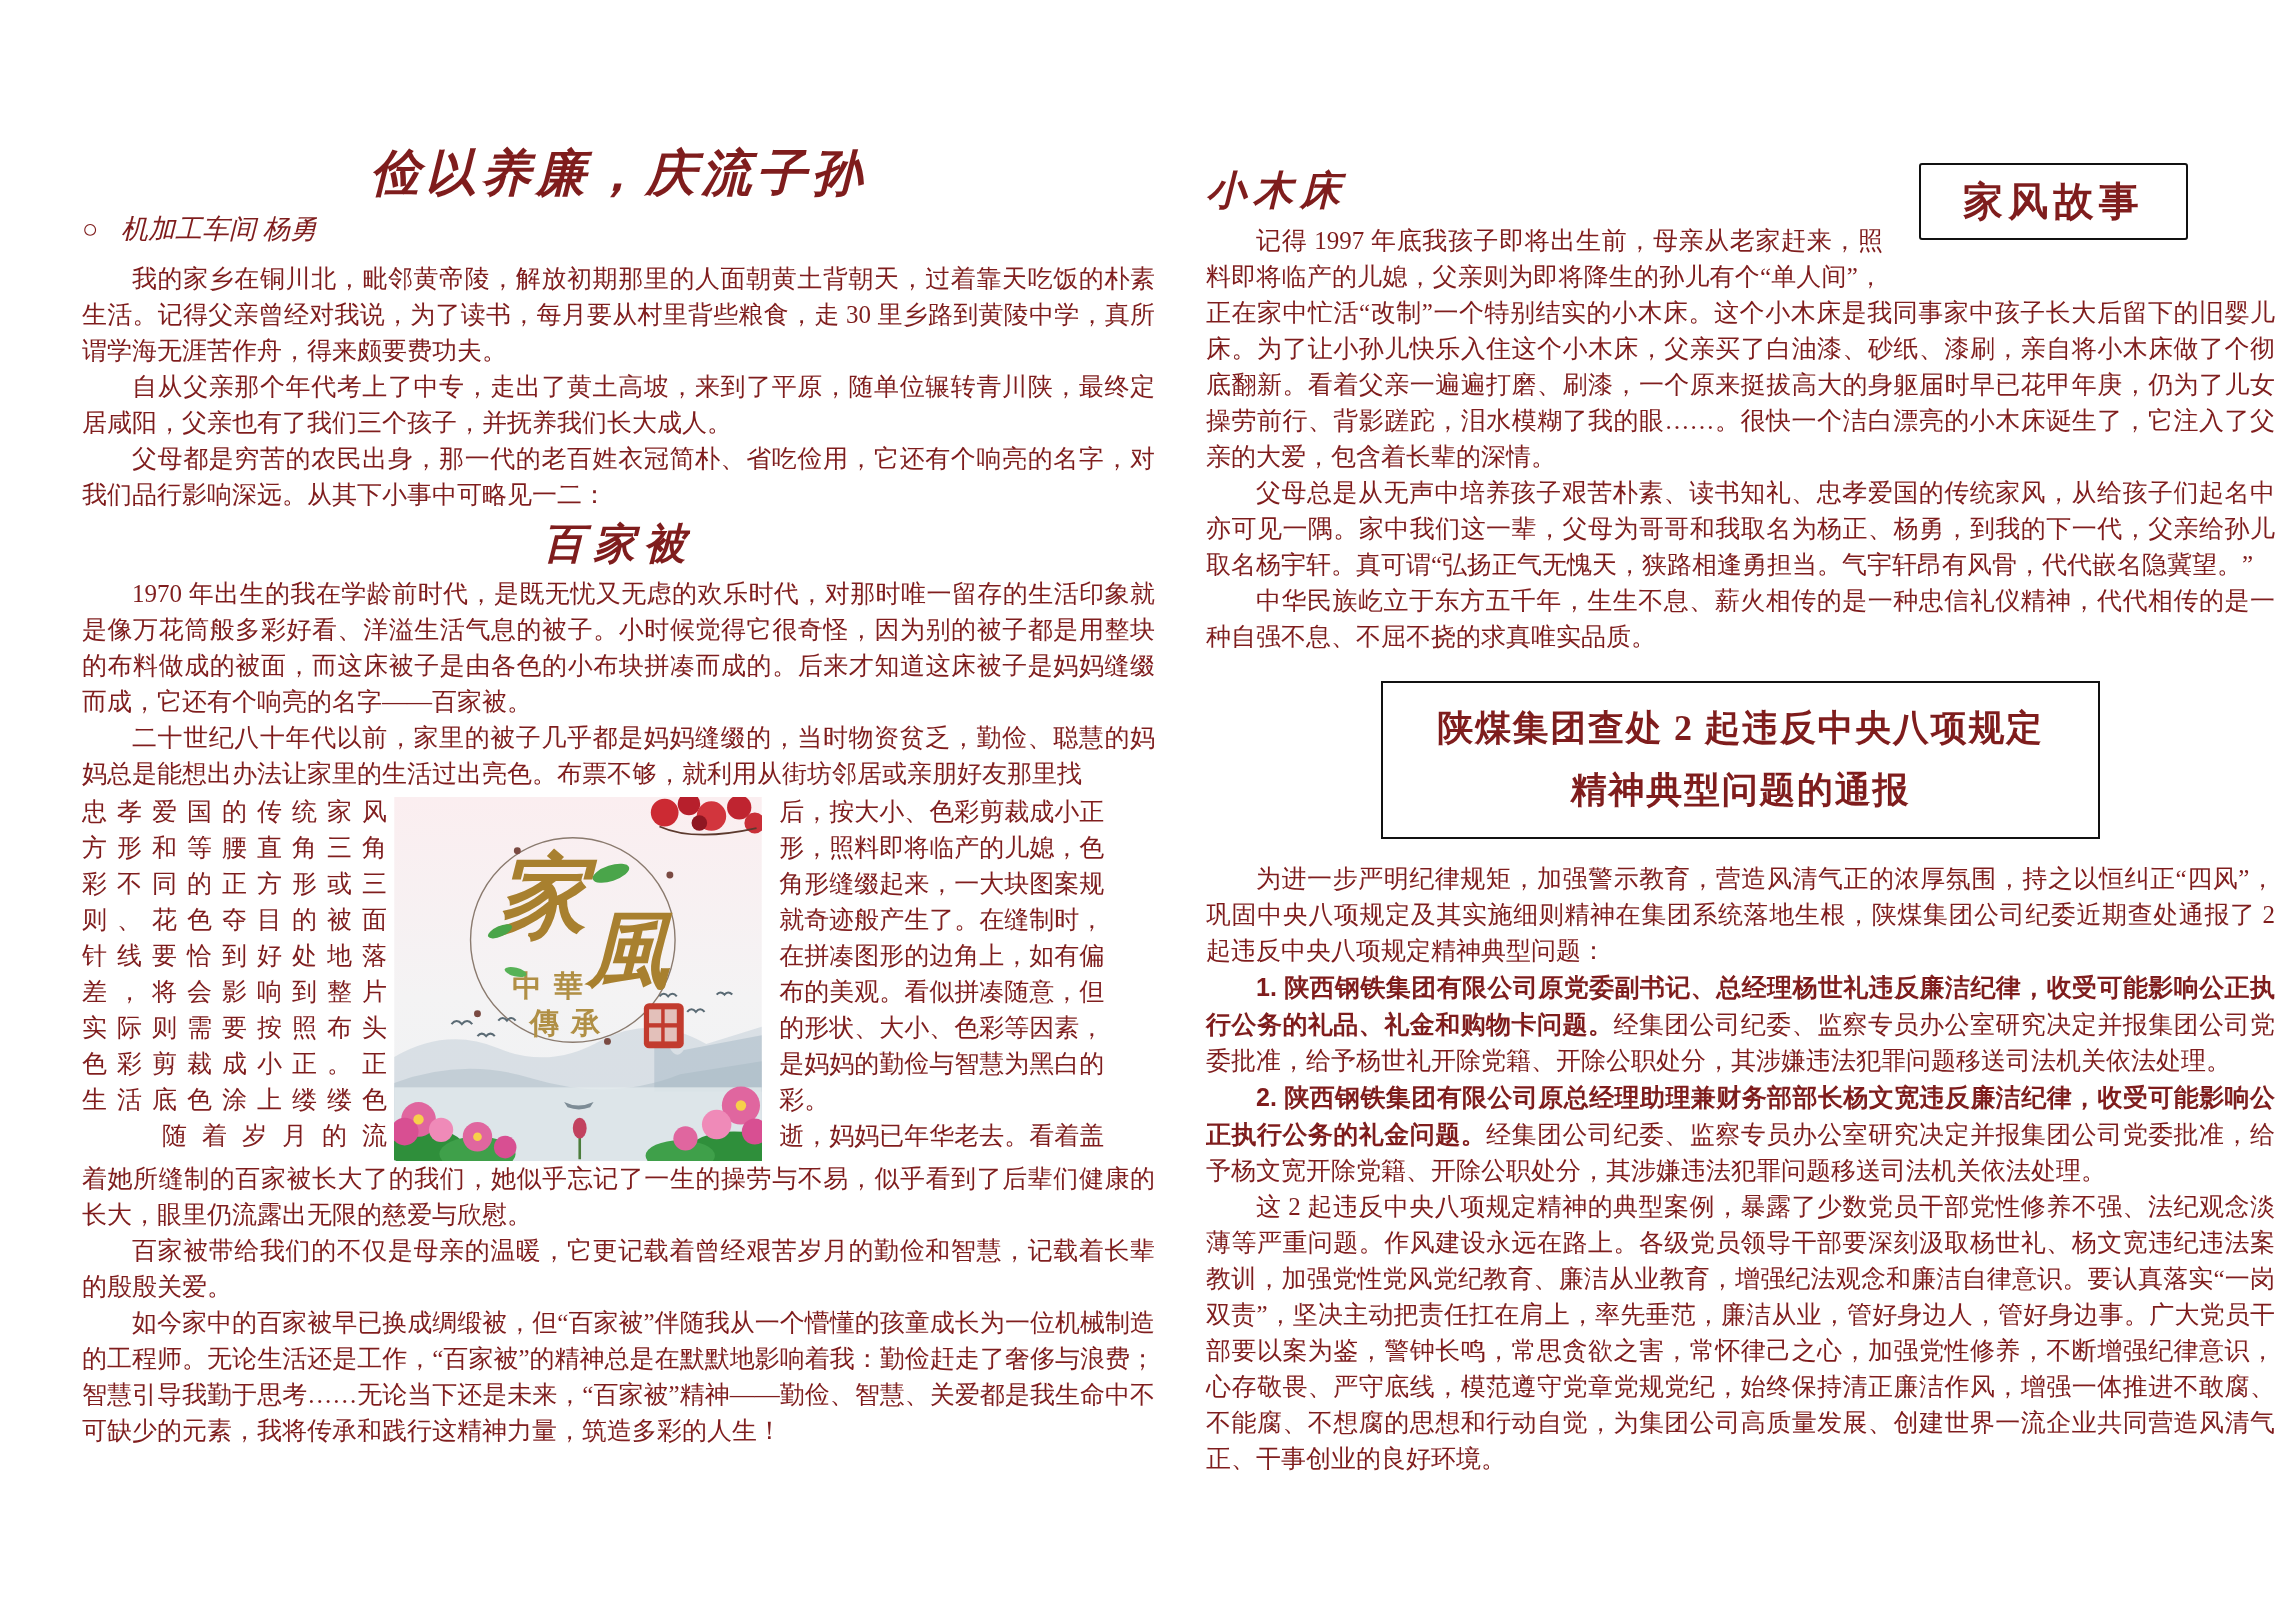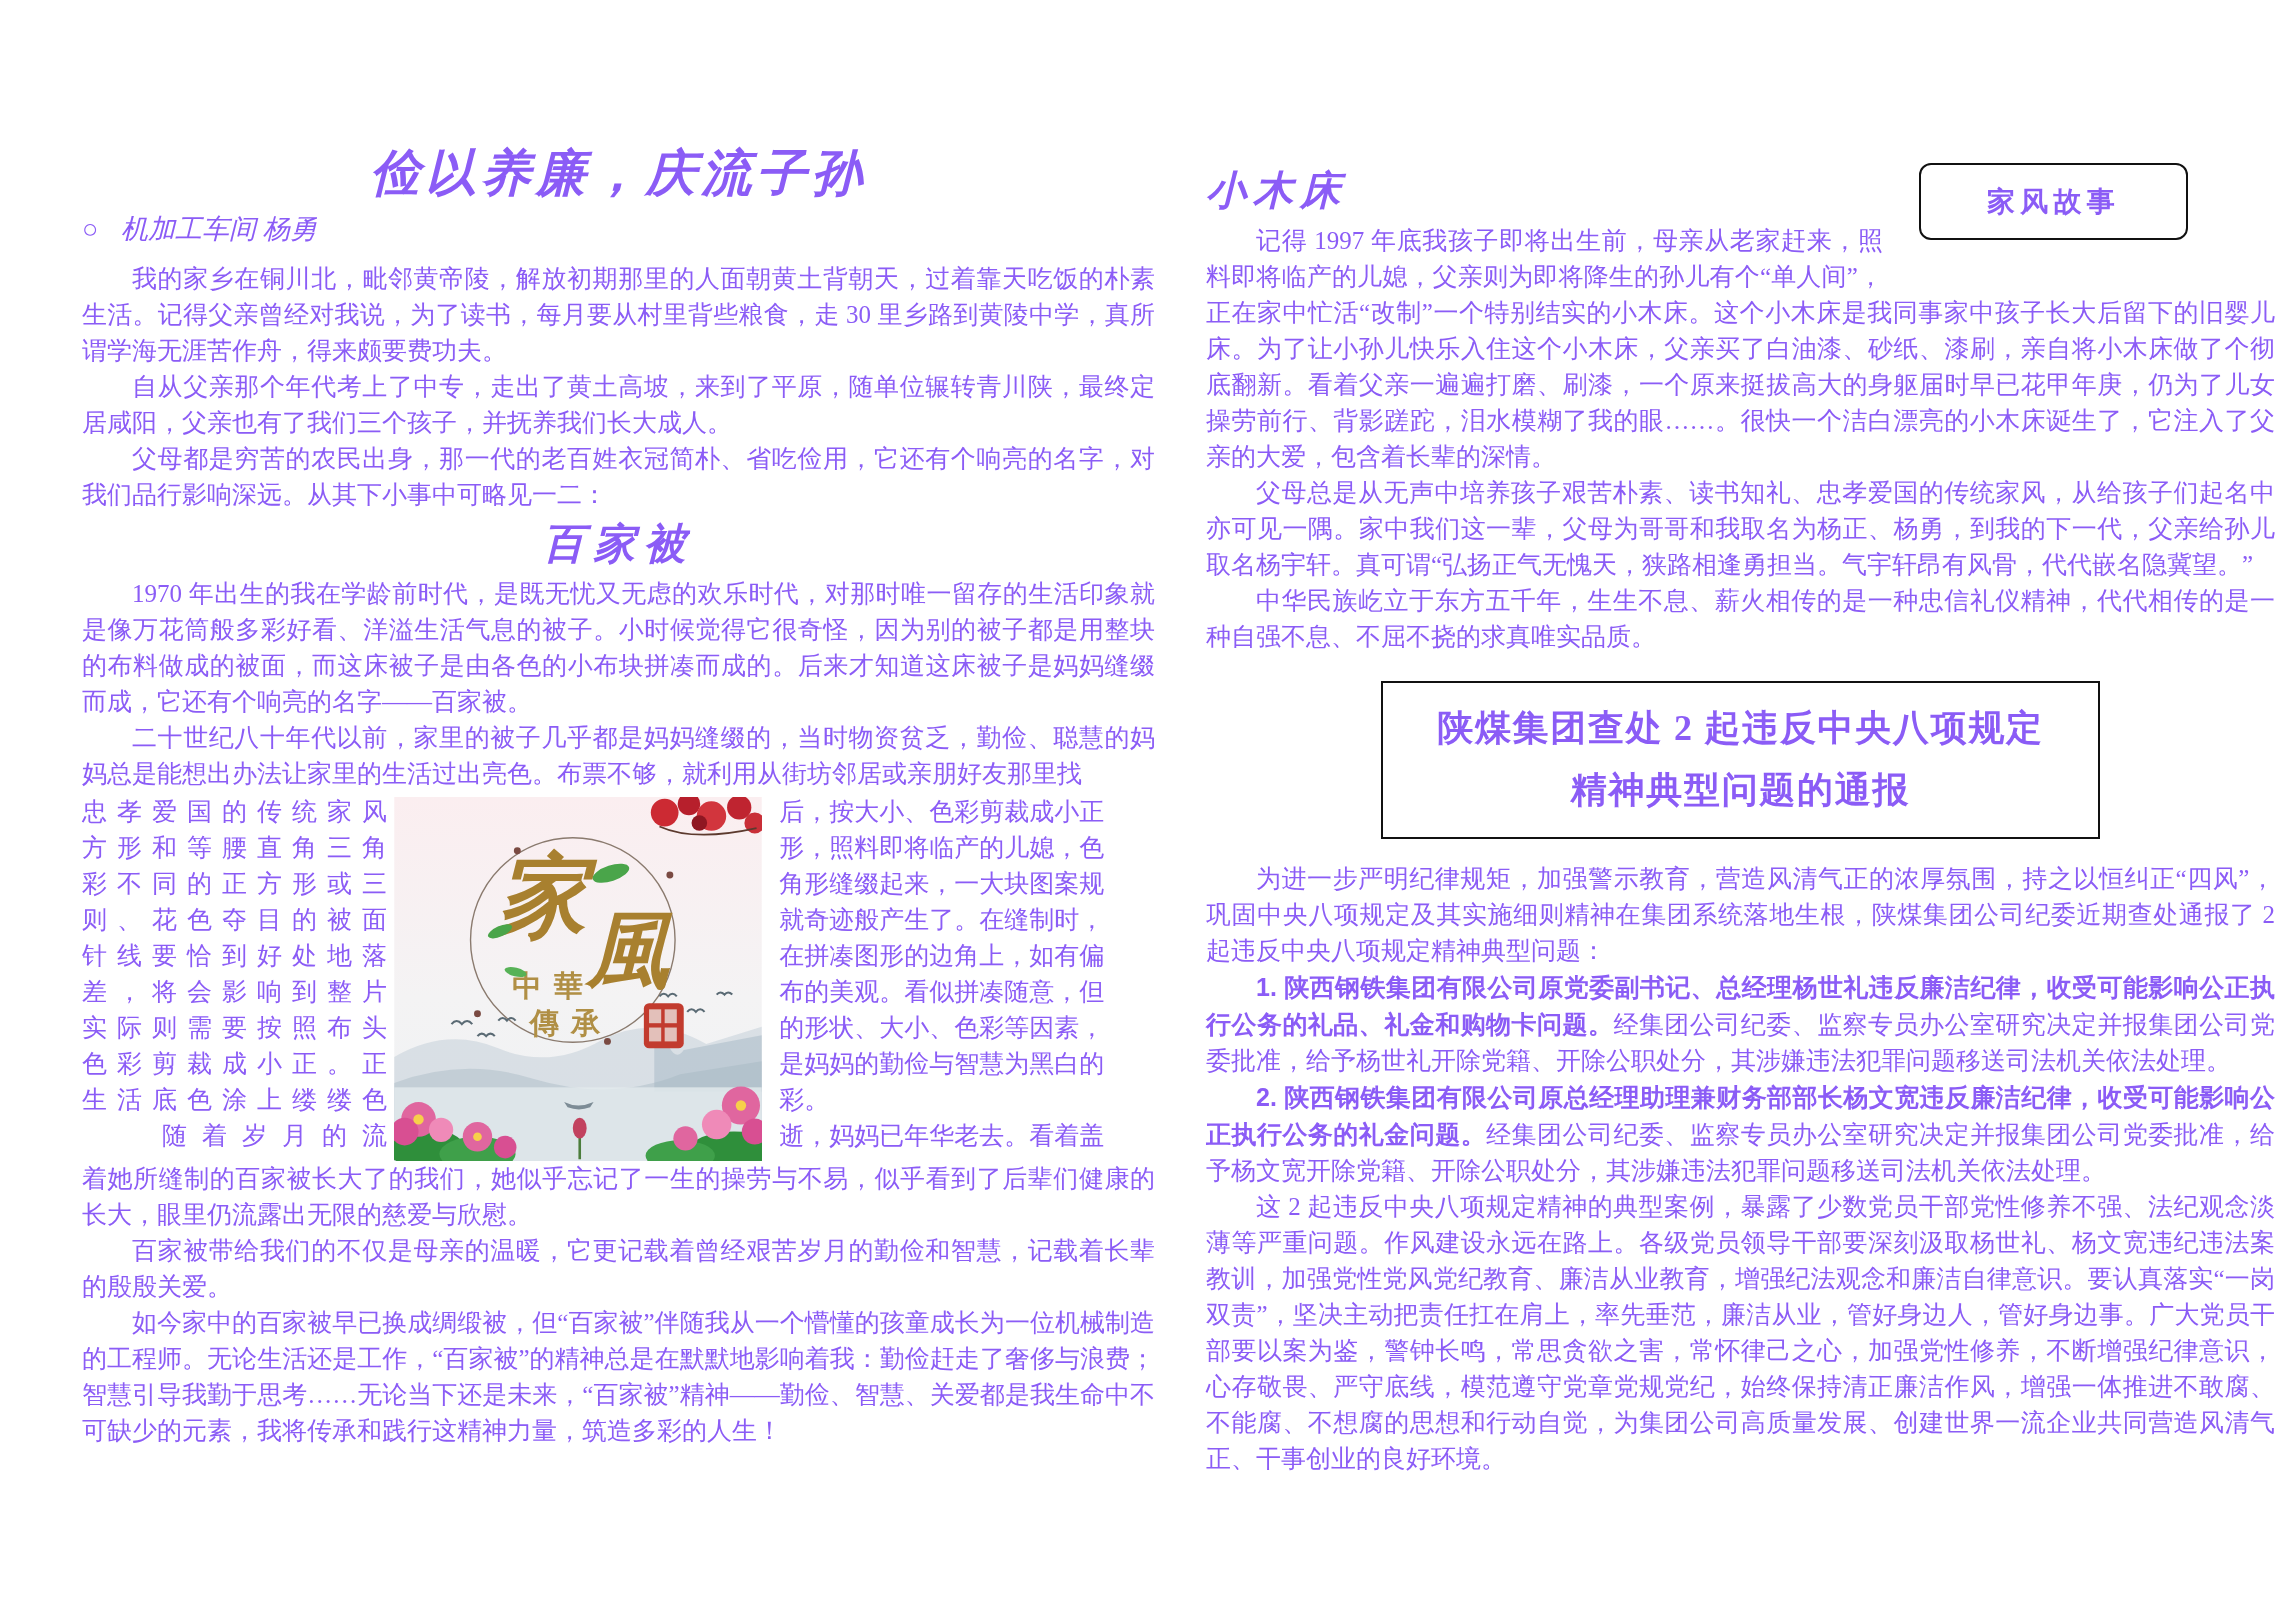--- a/index.html
+++ b/index.html
@@ -1,21 +1,21 @@
 <!DOCTYPE html>
 <html style="font-size:14px"><head>
 <meta charset="utf-8">
 <style>
   html,body{margin:0;padding:0;background:#ffffff;}
   .sheet{
     position:relative;
     width:2295px;height:1623px;
     background:#ffffff;
     font-family:"Liberation Serif","DejaVu Serif",serif;
-    color:#8b5cf6;
+    color:#7f1d1d;
     overflow:hidden;
   }
   .page{position:absolute;font-size:25px;line-height:36px;text-align:justify;}
   #left-page{left:82px;top:143px;width:1073px;}
   #right-page{left:1206px;top:130px;width:1069px;}
 
   .main-title{
     font-size:50px;line-height:61px;font-weight:bold;font-style:italic;
     text-align:center;letter-spacing:5.2px;margin:0 0 5.2px 0;
   }
@@ -42,23 +42,23 @@
   }
   .illustration svg{display:block;width:100%;height:100%;}
 
   
   .rp-title{
     font-size:40px;line-height:50px;font-weight:bold;font-style:italic;
     text-align:left;letter-spacing:7px;margin:36px 0 7px 0;
   }
   .badge{
     position:absolute;top:33px;right:87px;width:265px;height:73px;
-    border:2.6px solid #111;border-radius:12px;
+    border:2.6px solid #111;border-radius:3px;
     display:flex;align-items:center;justify-content:center;
-    font-size:28px;font-weight:bold;letter-spacing:5.2px;font-style:normal;
+    font-size:40px;font-weight:bold;letter-spacing:5.2px;font-style:normal;
     background:#fff;
   }
   .badge-spacer{float:right;width:392px;height:40px;}
   .notice-box{
     width:715px;margin:26px auto 22.6px auto;border:2.6px solid #111;
     text-align:center;padding:14px 0 15.6px 0;
   }
   .notice-box .nline{
     font-size:36px;line-height:62px;font-weight:bold;letter-spacing:1.7px;
     text-align:center;text-indent:0;

